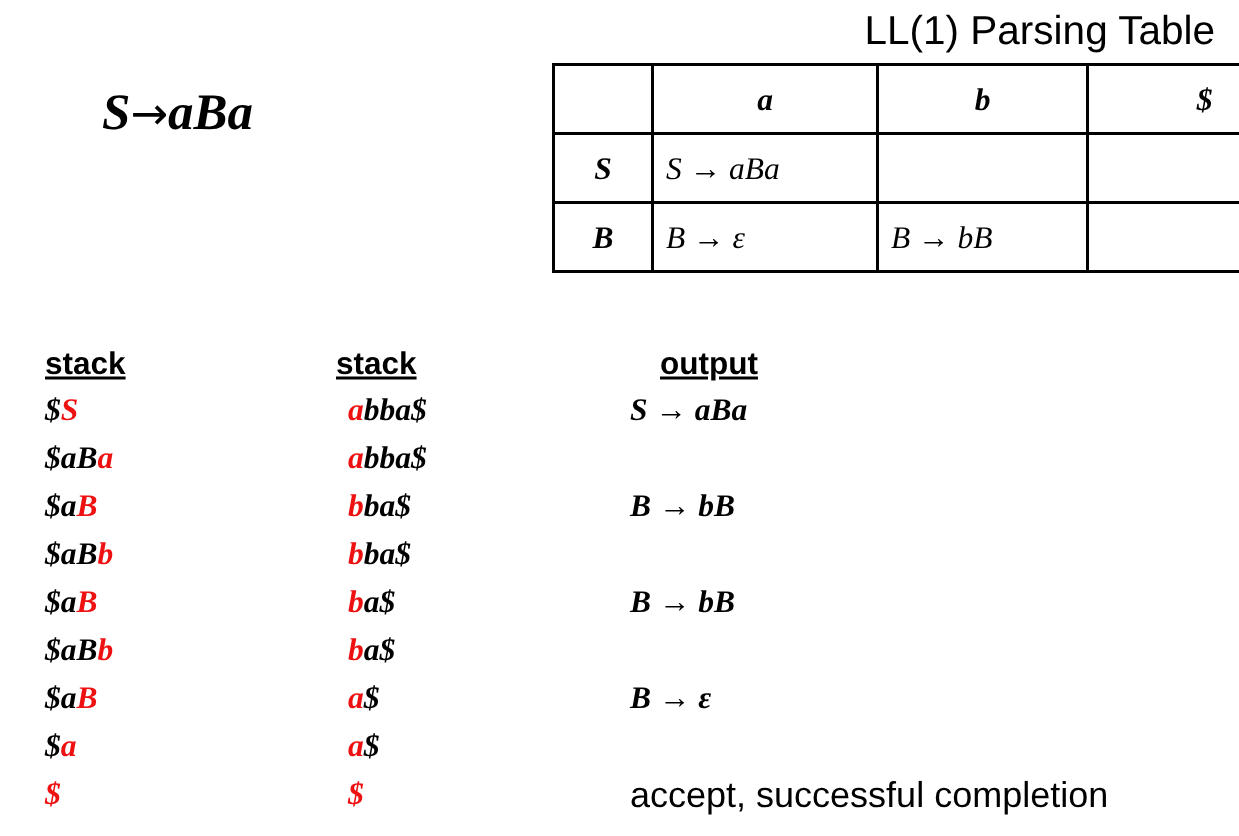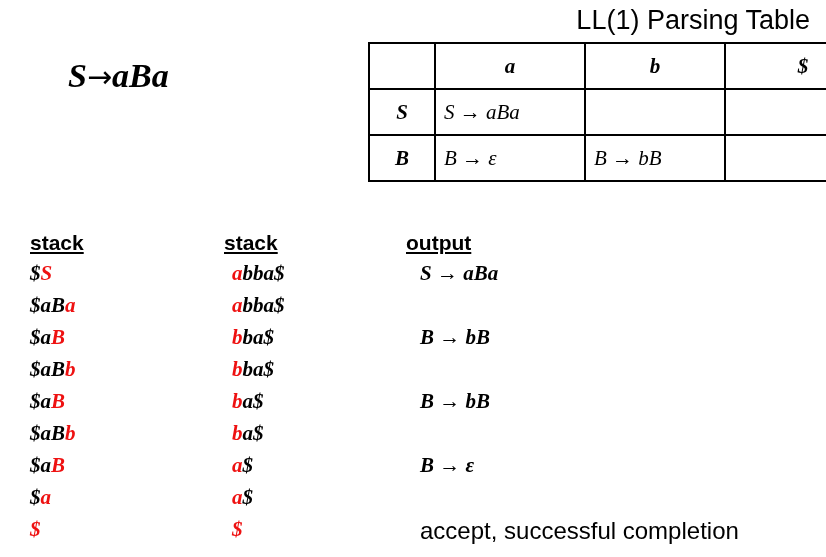--- a/index.html
+++ b/index.html
@@ -114,21 +114,21 @@
   .trace-head {
     position: absolute;
     font-family: "Liberation Sans", sans-serif;
     font-weight: bold;
     font-size: 21px;
     text-decoration: underline;
     color: #000;
   }
   .h-stack { left: 30px; }
   .h-input { left: 224px; }
-  .h-output { left: 406px; }
+  .h-output { left: 440px; }
 
   .trace-row {
     position: relative;
     height: 32px;
   }
   .cell {
     position: absolute;
     font-family: "Liberation Serif", serif;
     font-weight: bold;
     font-style: italic;

